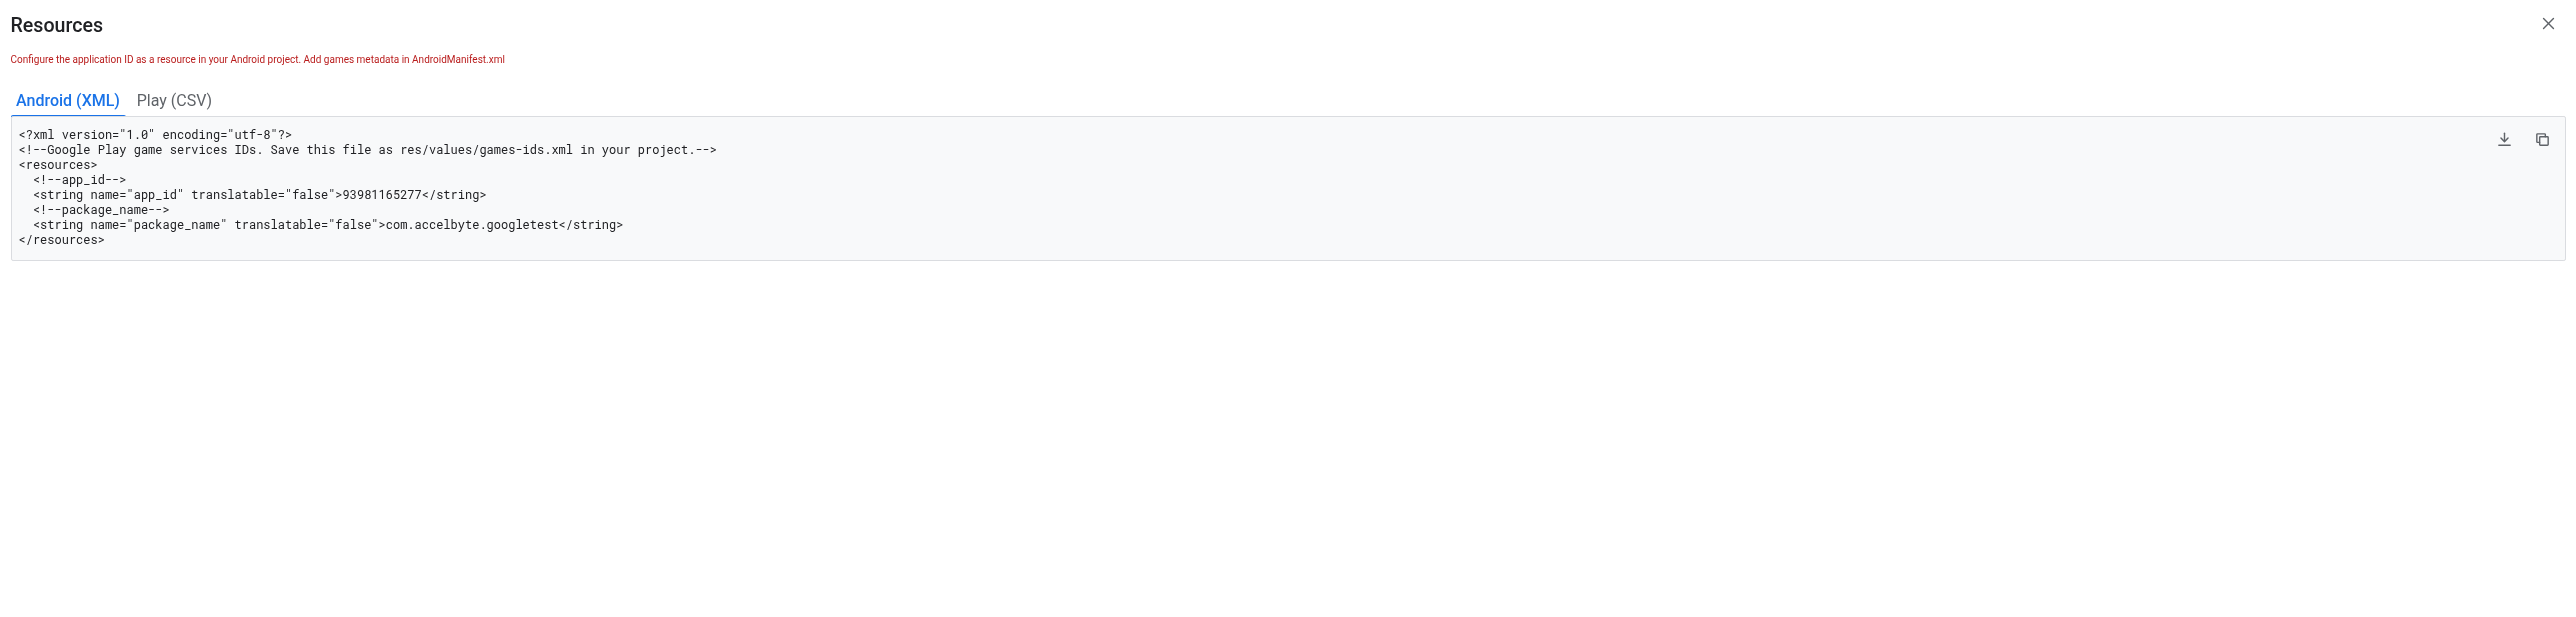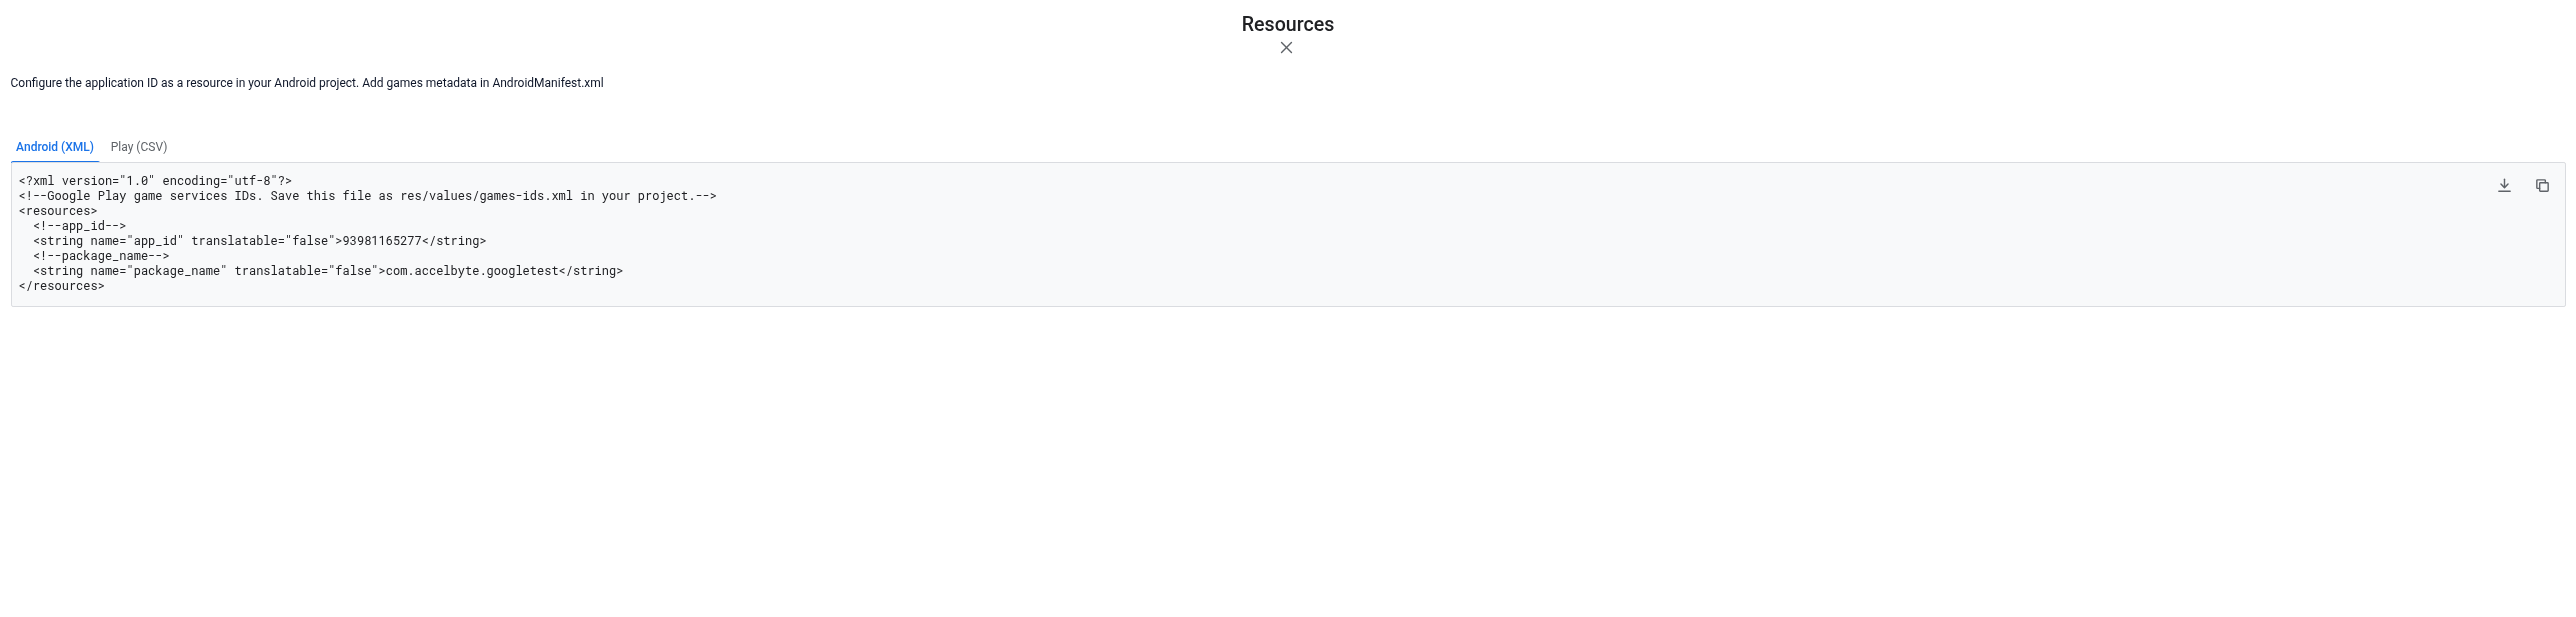--- a/index.html
+++ b/index.html
@@ -12,23 +12,22 @@
     color: #202124;
   }
   .page {
     position: relative;
     padding: 12.6px 10.5px 0 10.5px;
     box-sizing: border-box;
     width: 100%;
   }
   .header-row {
     display: flex;
-    align-items: center;
+    align-items: flex-end;
     justify-content: space-between;
-    flex-direction: column;
   }
   .title {
     font-size: 19.6px;
     font-weight: 500;
     color: #202124;
     margin: 0;
     line-height: 24px;
   }
   .close-btn {
     width: 28px;
@@ -38,37 +37,36 @@
     justify-content: center;
     color: #5f6368;
     cursor: pointer;
     border-radius: 50%;
     margin-top: -2.8px;
     margin-right: 2.8px;
   }
   .close-btn svg { width: 17px; height: 17px; }
   .subtitle {
     margin-top: 14px;
-    font-size: 12px;
-    color: #0f172a;
+    font-size: 10px;
+    color: #b91c1c;
     line-height: 15.4px;
   }
   .tabs {
     display: flex;
     margin-top: 19.6px;
     align-items: flex-end;
     gap: 0;
   }
   .tab {
     padding: 7px 5.6px 8.4px 5.6px;
-    font-size: 12px;
+    font-size: 16px;
     line-height: 14px;
     cursor: pointer;
     position: relative;
-    margin-top: 22px;
   }
   .tab.active {
     color: #1a73e8;
     font-weight: 500;
   }
   .tab.active::after {
     content: "";
     position: absolute;
     left: 0;
     right: 0;

